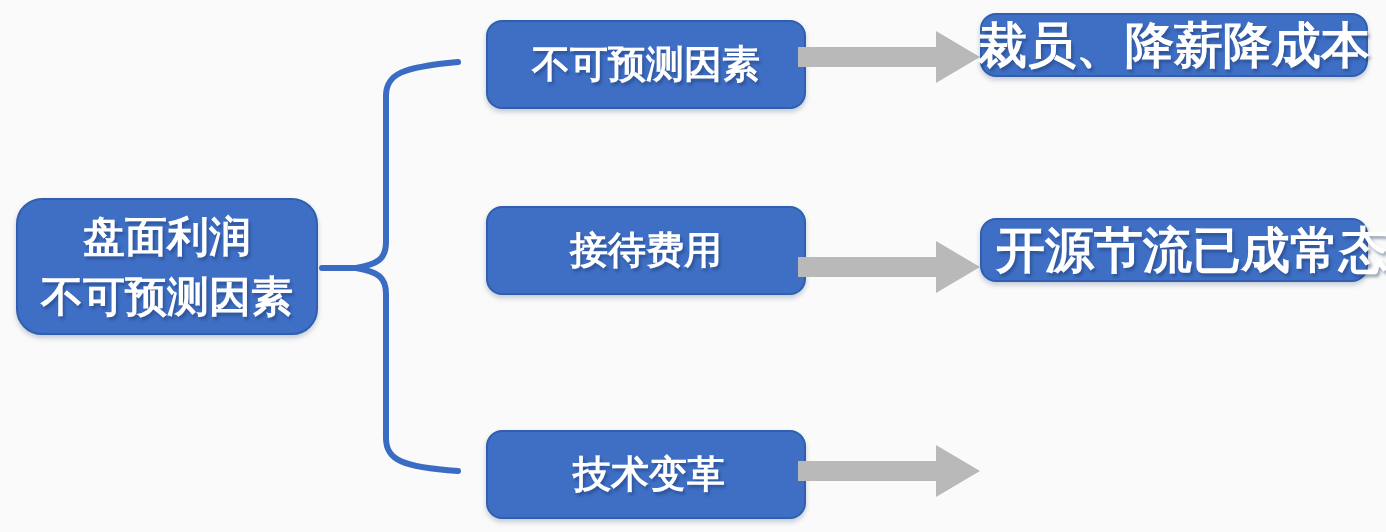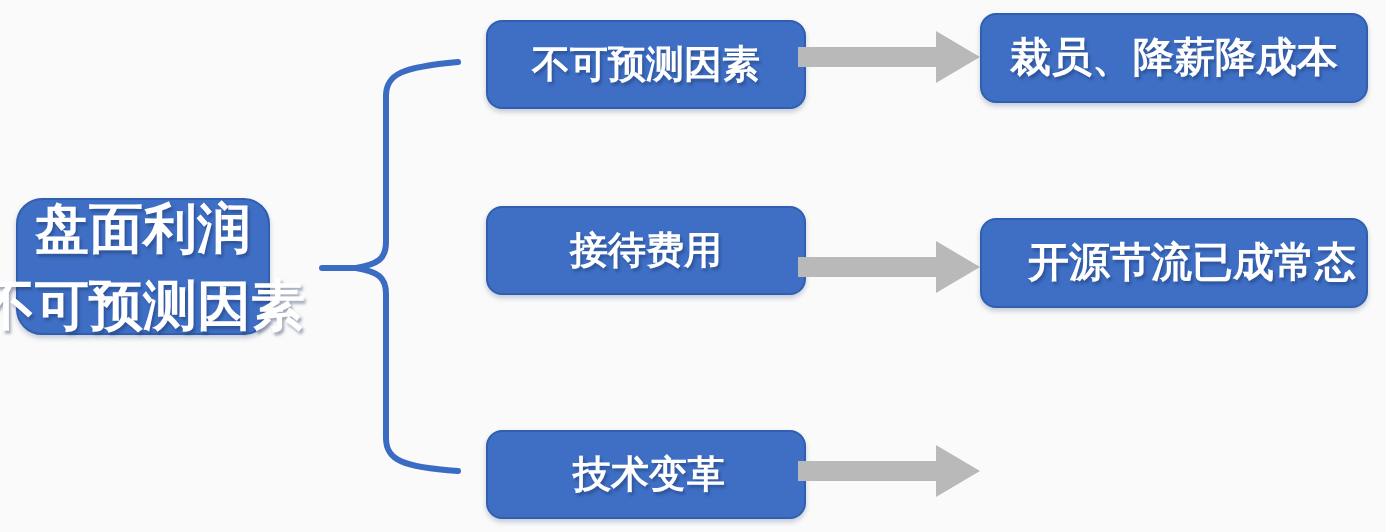--- a/index.html
+++ b/index.html
@@ -31,36 +31,36 @@
     align-items:center;
     justify-content:center;
     text-align:center;
     text-shadow:2px 3px 3px rgba(25,45,90,0.40);
     box-shadow:0 3px 5px rgba(70,90,130,0.30);
     line-height:1.35;
     white-space:nowrap;
   }
   .root-node{
     left:16px; top:198px;
-    width:254px; height:137px;
+    width:302px; height:137px;
     border-radius:26px;
-    font-size:54px;
+    font-size:42px;
     line-height:1.42;
   }
   .cause-node{
     left:486px;
     width:320px; height:89px;
     border-radius:16px;
     font-size:38px;
   }
   .effect-node{
     left:980px;
-    width:388px; height:90px;
+    width:388px; height:64px;
     border-radius:16px;
-    font-size:41px;
+    font-size:49px;
     align-items:center;
   }
   .cause-1{top:20px;}  .effect-1{top:13px;}
   .cause-2{top:206px;} .effect-2{top:218px;padding-left:36px;}
   .cause-3{top:430px;padding-left:6px;} .effect-3{top:425px;}
   .overlay{
     position:absolute;
     left:0; top:0;
     pointer-events:none;
   }

